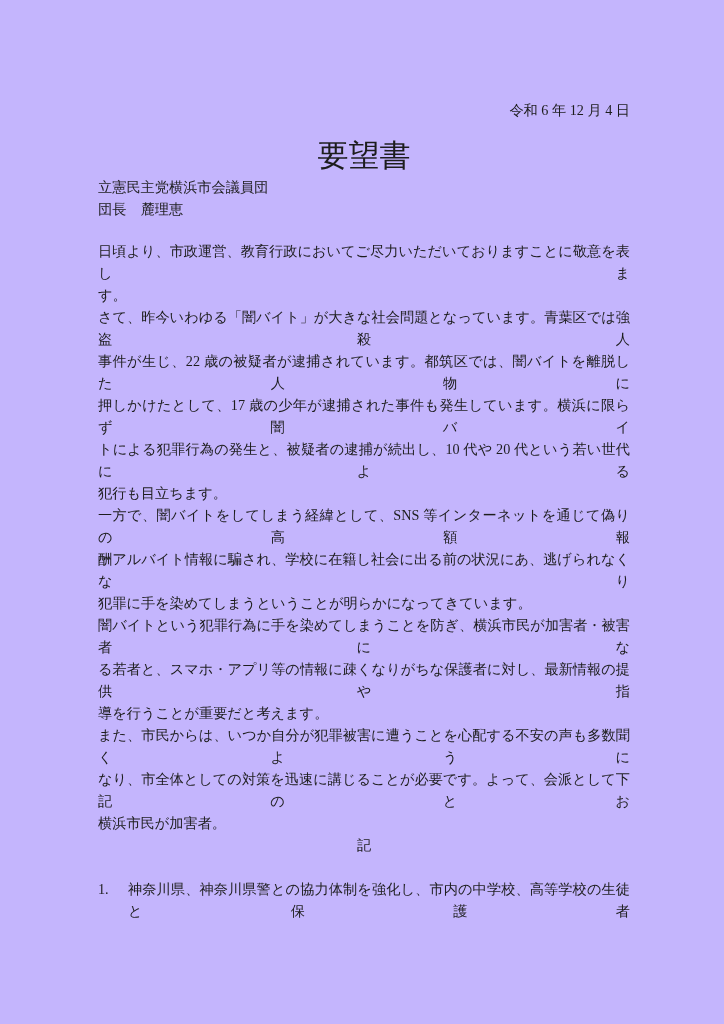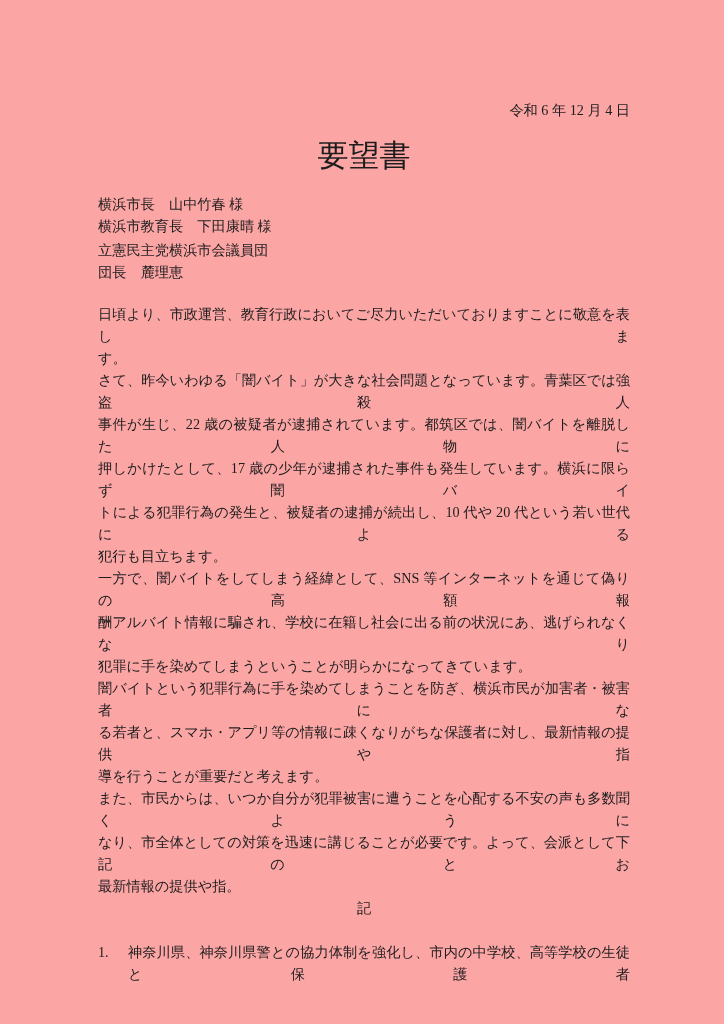--- a/index.html
+++ b/index.html
@@ -5,21 +5,21 @@
   * { margin: 0; padding: 0; box-sizing: border-box; }
   html, body { background: #ffffff; }
   body {
     width: 724px; height: 1024px;
     font-family: "Liberation Serif", "DejaVu Serif", serif;
     color: #1d1d1d;
   }
   .page {
     position: relative;
     width: 724px; height: 1024px;
-    background: #fca5a5;
+    background: #c4b5fd;
     padding: 99px 94px 0 98px;
     font-size: 14.2px;
   }
   .line { line-height: 22px; }
   .tline { line-height: 22px; text-align: justify; }
   .tline.fill { text-align-last: justify; }
   .date { text-align: right; }
   .title {
     font-size: 31px; line-height: 36px;
     text-align: center; margin-top: 17px;
@@ -36,24 +36,20 @@
 </style>
 </head>
 <body>
 
 <div class="page">
 
   <div class="line date">令和 6 年 12 月 4 日</div>
 
   <div class="title">要望書</div>
 
-  <div class="recipients">
-    <div class="line">横浜市長　山中竹春 様</div>
-    <div class="line">横浜市教育長　下田康晴 様</div>
-  </div>
 
   <div class="sender">
     <div class="line">立憲民主党横浜市会議員団</div>
     <div class="line">団長　麓理恵</div>
   </div>
 
   <div class="bodytext">
     <div class="para">
         <div class="tline fill">日頃より、市政運営、教育行政においてご尽力いただいておりますことに敬意を表しま</div>
         <div class="tline">す。</div>
@@ -71,21 +67,21 @@
         <div class="tline">犯罪に手を染めてしまうということが明らかになってきています。</div>
       </div>
     <div class="para">
         <div class="tline fill">闇バイトという犯罪行為に手を染めてしまうことを防ぎ、横浜市民が加害者・被害者にな</div>
         <div class="tline fill">る若者と、スマホ・アプリ等の情報に疎くなりがちな保護者に対し、最新情報の提供や指</div>
         <div class="tline">導を行うことが重要だと考えます。</div>
       </div>
     <div class="para">
         <div class="tline fill">また、市民からは、いつか自分が犯罪被害に遭うことを心配する不安の声も多数聞くように</div>
         <div class="tline fill">なり、市全体としての対策を迅速に講じることが必要です。よって、会派として下記のとお</div>
-        <div class="tline">最新情報の提供や指。</div>
+        <div class="tline">横浜市民が加害者。</div>
       </div>
     <div class="line ki">記</div>
   </div>
 
   <div class="list">
     <div class="item">
       <span class="num line">1.</span>
       <div class="itext">
           <div class="tline fill">神奈川県、神奈川県警との協力体制を強化し、市内の中学校、高等学校の生徒と保護者</div>
         </div>

